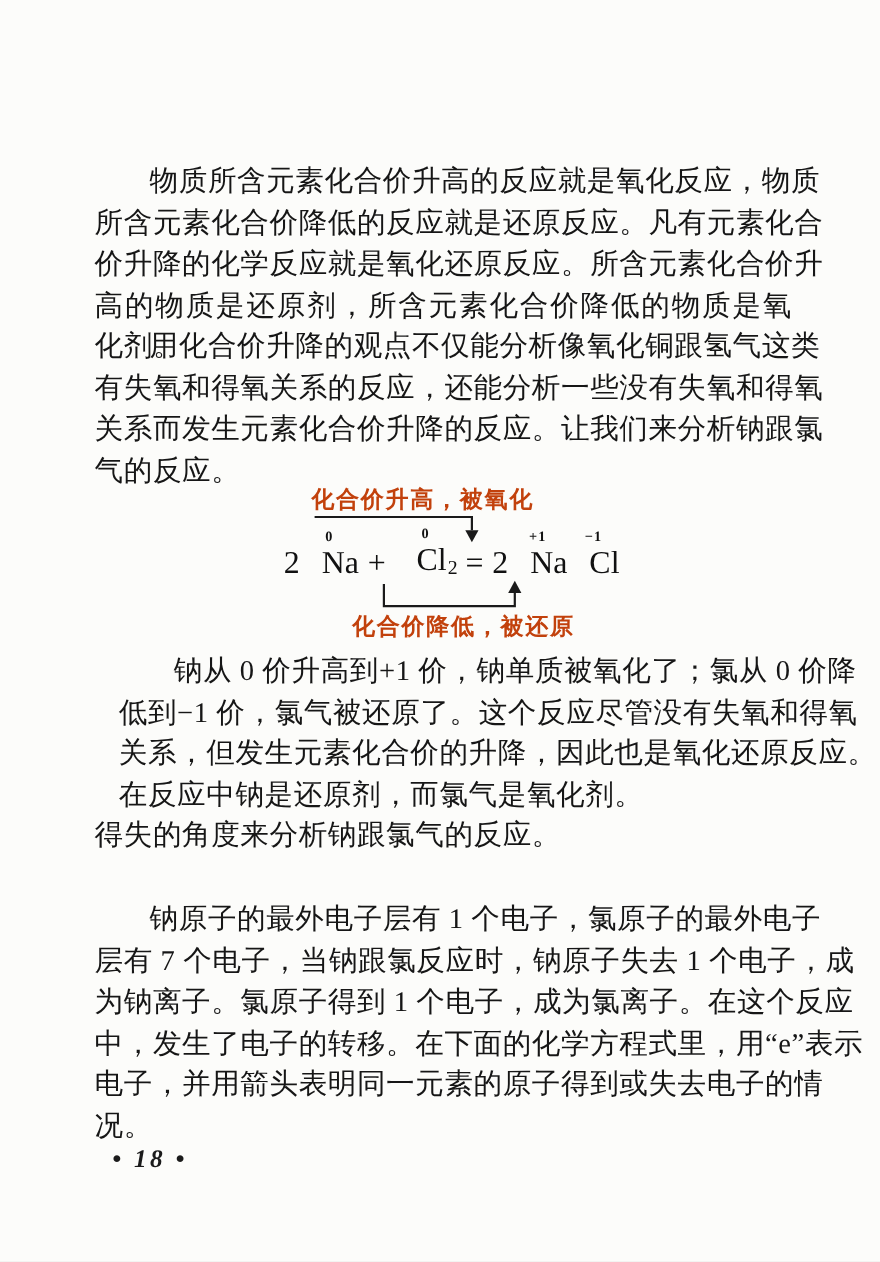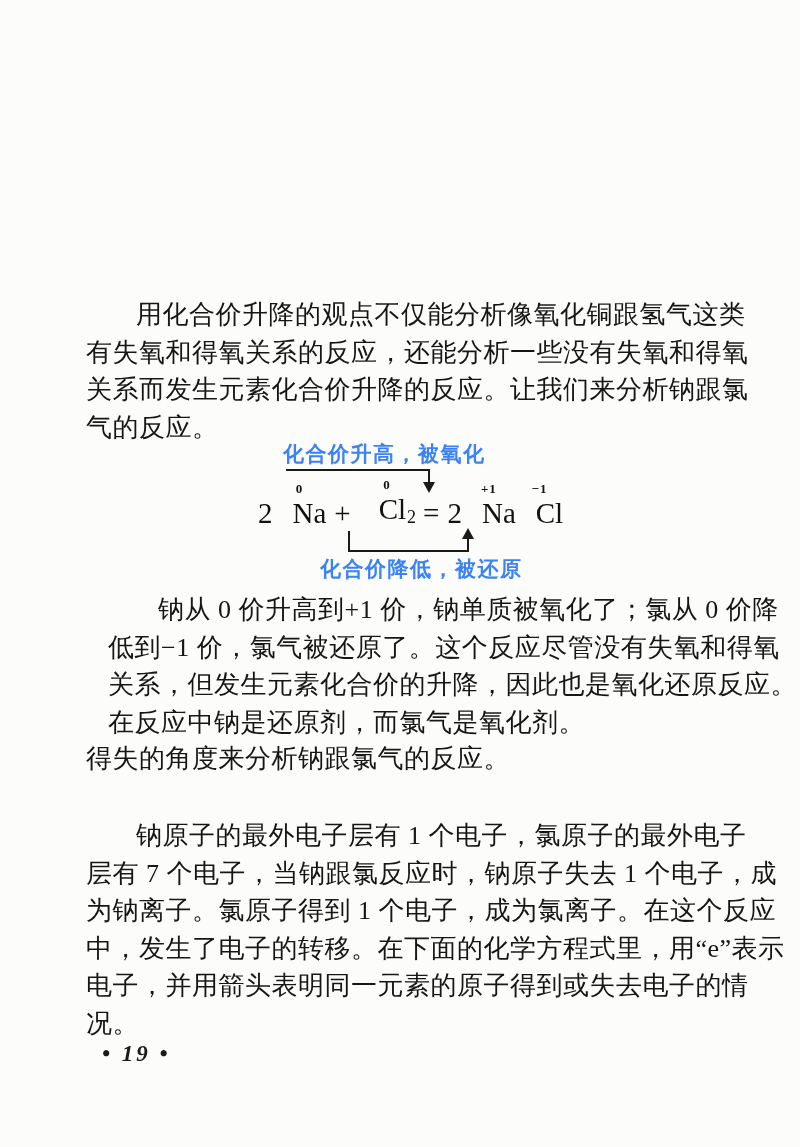--- a/index.html
+++ b/index.html
@@ -32,21 +32,21 @@
   .p0{top:146px;} .p1{top:296px;} .p2{top:591px;margin-left:22px;} .p3{top:740px;} .p4{top:817px;}
 
   
   #equation-figure{
     position:absolute;left:0;top:438px;width:800px;height:152px;
   }
   .eq-annotation{
     position:absolute;
     font-size:21px;font-weight:700;
     letter-spacing:1.5px;
-    color:#3b82f6;
+    color:#c2410c;
     white-space:nowrap;
   }
   #ox-annotation{left:283px;top:2px;}
   #red-annotation{left:320px;top:117px;}
   #arrow-svg{position:absolute;left:0;top:0;}
   .eq-row{
     position:absolute;left:258px;top:40px;
     display:flex;align-items:flex-end;
     font-size:29px;line-height:32px;
     color:#111;
@@ -69,20 +69,26 @@
     letter-spacing:3px;
     color:#1b1b1b;
   }
 </style>
 </head>
 <body>
 
 <div class="page">
 
   <div id="body-text">
+      <div class="para p0">
+        <div class="line indent">物质所含元素化合价升高的反应就是氧化反应，物质</div>
+        <div class="line">所含元素化合价降低的反应就是还原反应。凡有元素化合</div>
+        <div class="line">价升降的化学反应就是氧化还原反应。所含元素化合价升</div>
+        <div class="line pl">高的物质是还原剂，所含元素化合价降低的物质是氧化剂。</div>
+      </div>
       <div class="para p1">
         <div class="line indent">用化合价升降的观点不仅能分析像氧化铜跟氢气这类</div>
         <div class="line">有失氧和得氧关系的反应，还能分析一些没有失氧和得氧</div>
         <div class="line">关系而发生元素化合价升降的反应。让我们来分析钠跟氯</div>
         <div class="line pl">气的反应。</div>
       </div>
       <div class="para p2">
         <div class="line indent">钠从 0 价升高到+1 价，钠单质被氧化了；氯从 0 价降</div>
         <div class="line">低到−1 价，氯气被还原了。这个反应尽管没有失氧和得氧</div>
         <div class="line">关系，但发生元素化合价的升降，因此也是氧化还原反应。</div>
@@ -135,15 +141,15 @@
       </span>
       <span class="sp">
         <span class="ox">−1</span>
         <span class="sym">Cl</span>
       </span>
     </div>
 
     <div id="red-annotation" class="eq-annotation">化合价降低，被还原</div>
   </div>
 
-  <div id="folio">• 19 •</div>
+  <div id="folio">• 18 •</div>
 
 </div>
 
 </body></html>

